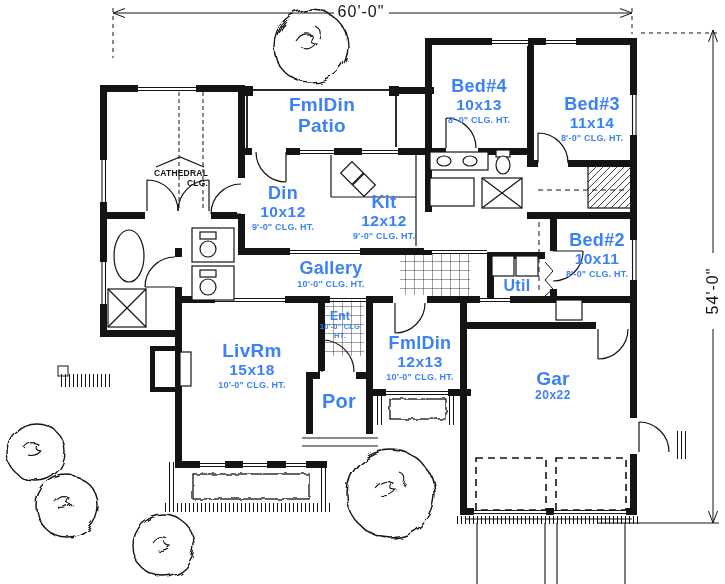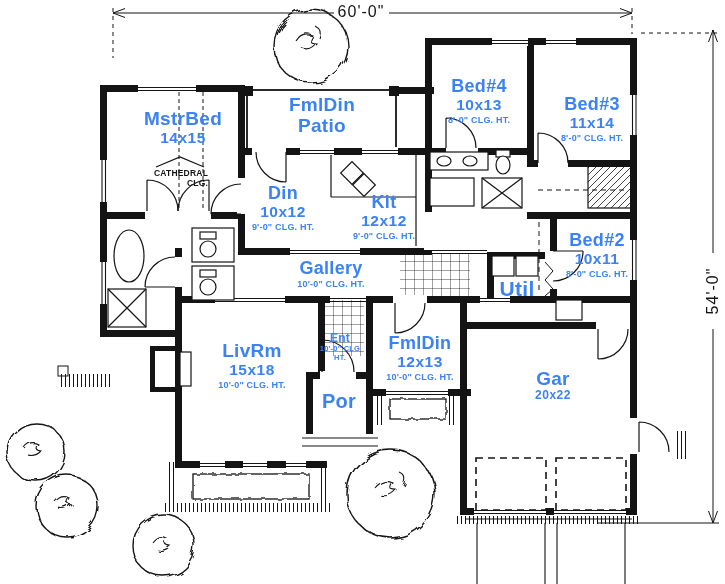--- a/index.html
+++ b/index.html
@@ -254,24 +254,20 @@
     <path d="M713,30 V253 M713,329 V523"></path>
     <path d="M708.5,42 L713,30 L717.5,42 M708.5,511 L713,523 L717.5,511"></path>
     <path d="M597,523 H719"></path>
     <path d="M641,33 H719" stroke-dasharray="4 4"></path>
   </g>
 </svg>
 
 <div class="dim" id="dim-top" style="left:361px;top:3px">60'-0"</div>
 <div class="dim" id="dim-right" style="left:713px;top:291px">54'-0"</div>
 
-<div class="lbl big" style="left:183px;top:108px">
-  <span class="name">MstrBed</span>
-  <span class="size">14x15</span>
-</div>
 <div class="note" style="left:181px;top:169px">
   <span>CATHEDRAL</span>
   <span>CLG.</span>
 </div>
 
 <div class="lbl big" style="left:322px;top:94px">
   <span class="name">FmlDin</span>
   <span class="name">Patio</span>
 </div>
 
@@ -304,30 +300,30 @@
   <span class="size">10x11</span>
   <span class="clg">8'-0" CLG. HT.</span>
 </div>
 
 <div class="lbl" style="left:331px;top:258px">
   <span class="name">Gallery</span>
   <span class="clg">10'-0" CLG. HT.</span>
 </div>
 
 <div class="lbl" style="left:517px;top:277px">
-  <span class="name" style="font-size:21px">Util</span>
+  <span class="name" style="font-size:16px">Util</span>
 </div>
 
 <div class="lbl big" style="left:252px;top:340px">
   <span class="name">LivRm</span>
   <span class="size">15x18</span>
   <span class="clg">10'-0" CLG. HT.</span>
 </div>
 
-<div class="lbl small" style="left:340px;top:332px">
+<div class="lbl small" style="left:340px;top:310px">
   <span class="name">Ent</span>
   <span class="clg">10'-0" CLG</span>
   <span class="clg">HT.</span>
 </div>
 
 <div class="lbl" style="left:420px;top:333px">
   <span class="name">FmlDin</span>
   <span class="size">12x13</span>
   <span class="clg">10'-0" CLG. HT.</span>
 </div>

